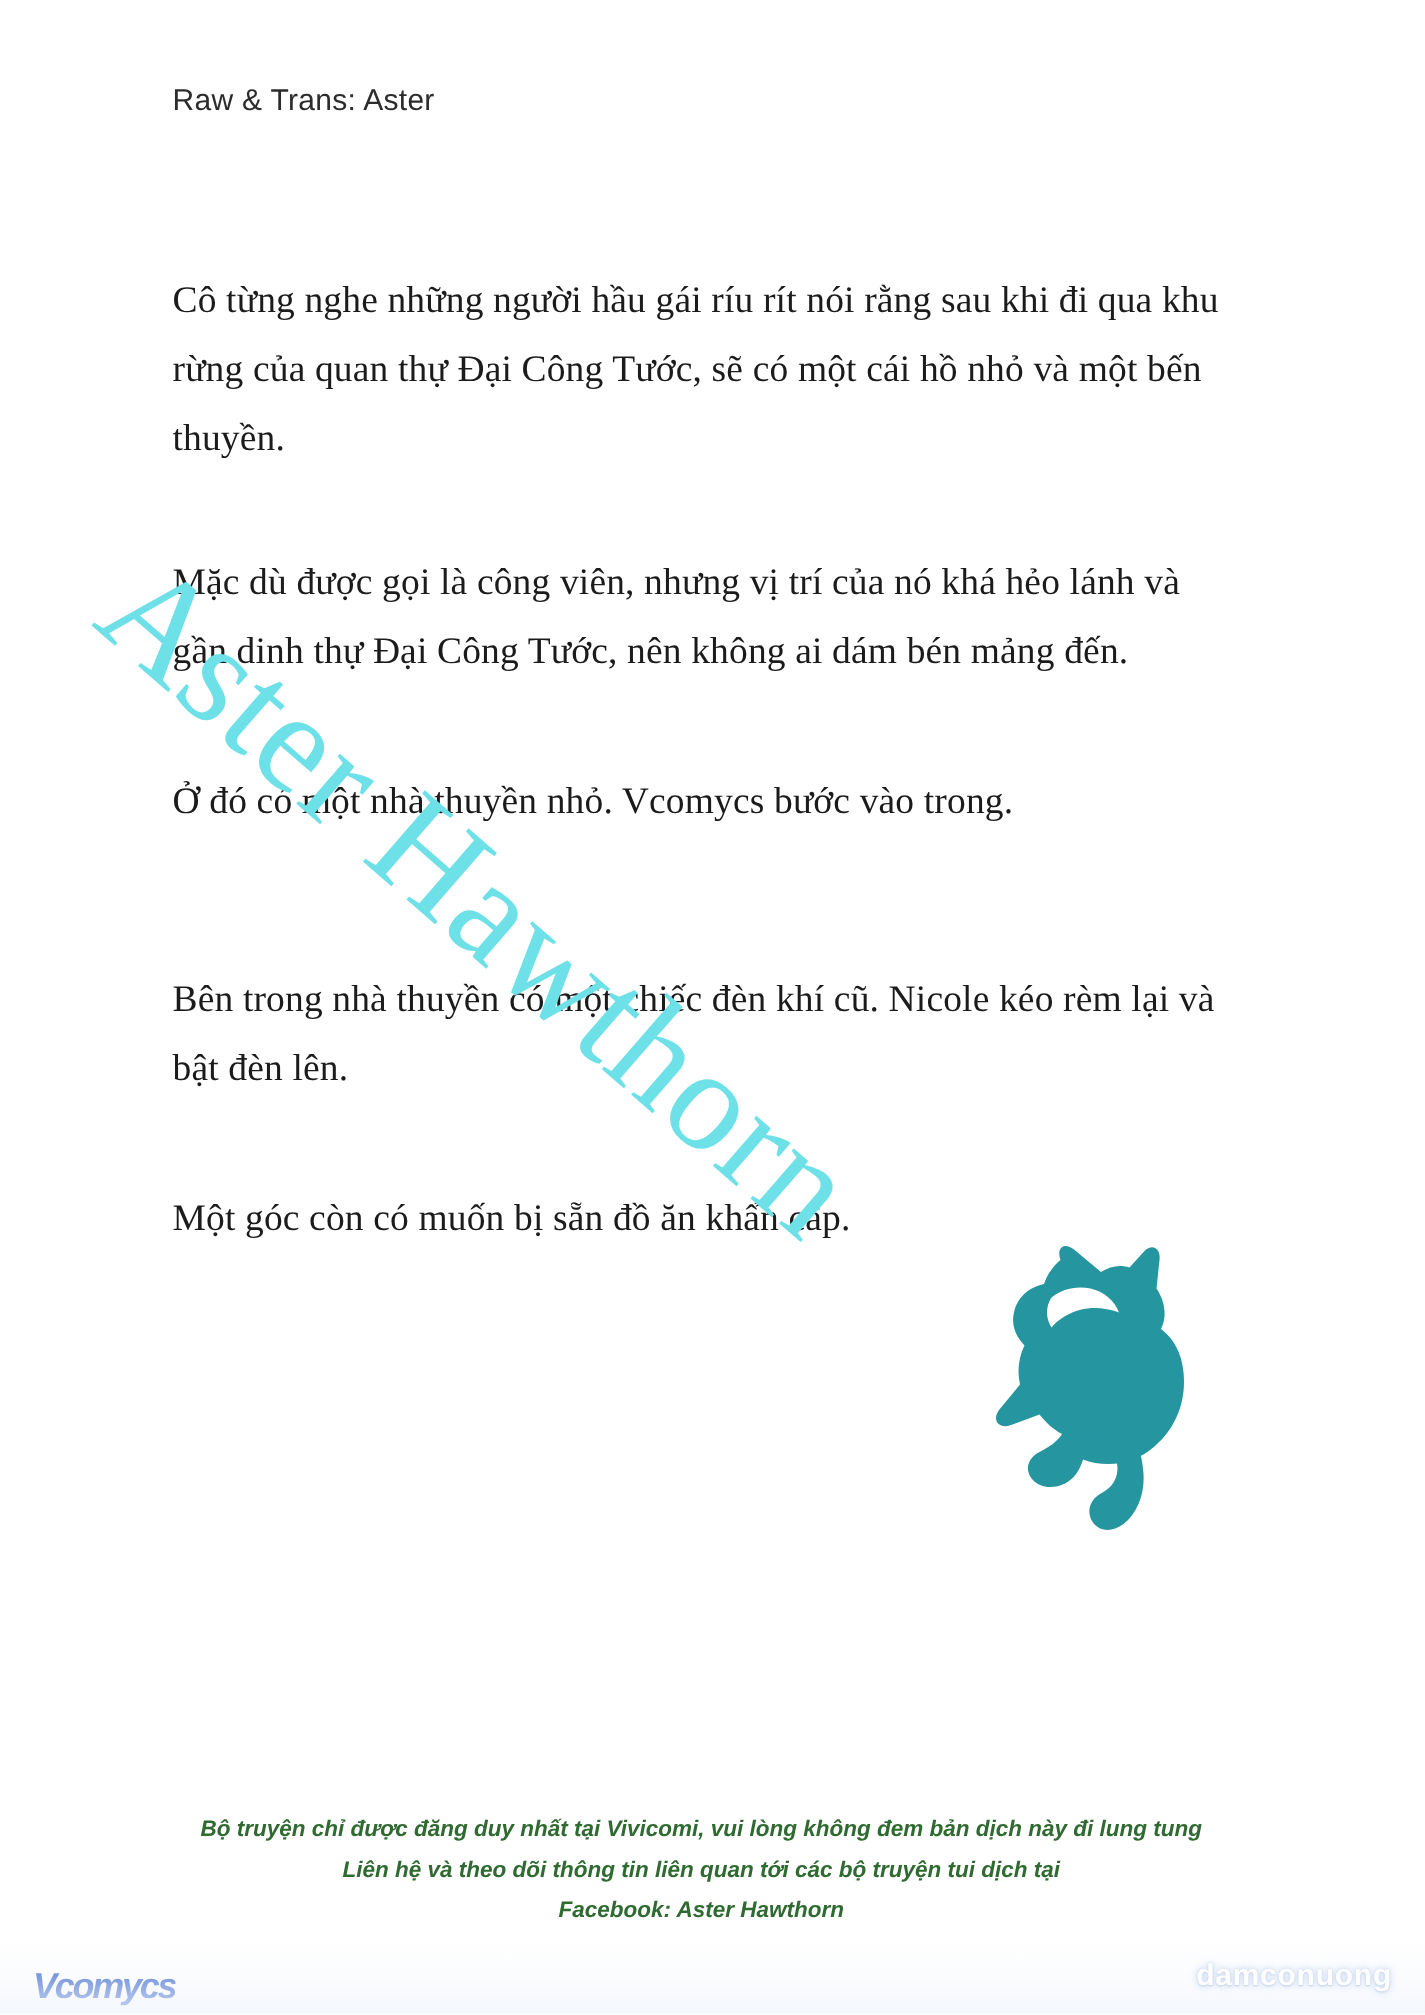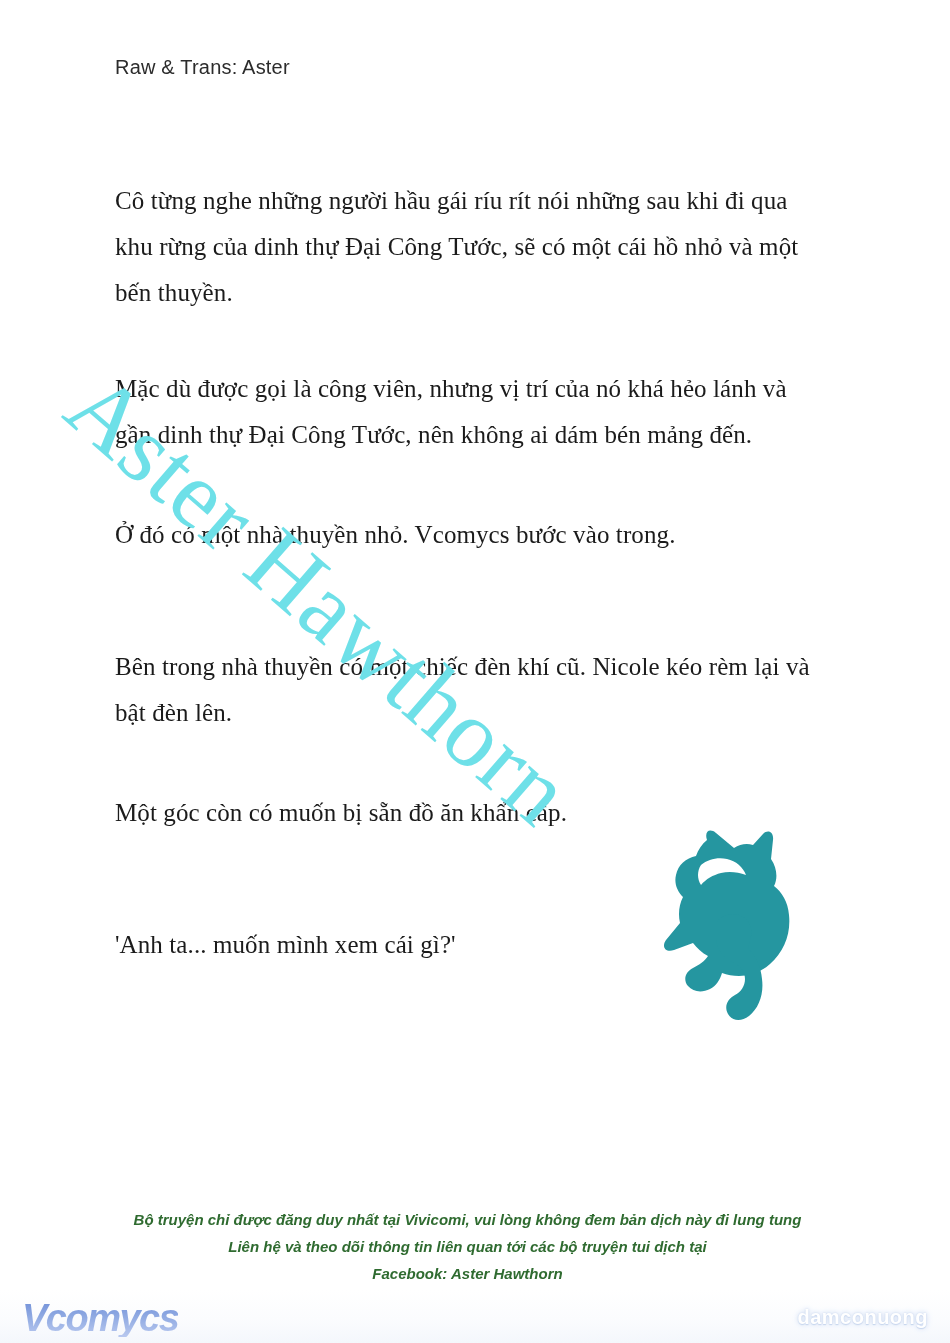--- a/index.html
+++ b/index.html
@@ -105,21 +105,21 @@
     right: 0;
     bottom: 0;
     height: 53px;
     background: linear-gradient(to bottom, #ffffff 0%, #fbfcfe 55%, #f4f7fc 100%);
   }
   .brand-logo {
     position: absolute;
     left: 22px;
     bottom: 6px;
     font-family: "Liberation Sans", "DejaVu Sans", sans-serif;
-    font-size: 38px;
+    font-size: 24px;
     font-weight: bold;
     font-style: italic;
     letter-spacing: -1.5px;
     background: linear-gradient(to bottom, #6f8fd8 0%, #8fa9e2 45%, #b9c9ef 100%);
     -webkit-background-clip: text;
     background-clip: text;
     color: transparent;
     line-height: 1;
   }
   .corner-watermark {
@@ -140,26 +140,25 @@
   }
 </style>
 </head>
 <body>
 
 <div class="page">
 
   <div class="header-credit">Raw &amp; Trans: Aster</div>
 
   <div class="body-copy">
-    <p class="para p1">Cô từng nghe những người hầu gái ríu rít nói những sau khi đi qua khu rừng của dinh thự Đại Công Tước, sẽ có một cái hồ nhỏ và một bến thuyền.</p>
+    <p class="para p1">Cô từng nghe những người hầu gái ríu rít nói rằng sau khi đi qua khu rừng của quan thự Đại Công Tước, sẽ có một cái hồ nhỏ và một bến thuyền.</p>
     <p class="para p2">Mặc dù được gọi là công viên, nhưng vị trí của nó khá hẻo lánh và gần dinh thự Đại Công Tước, nên không ai dám bén mảng đến.</p>
     <p class="para p3">Ở đó có một nhà thuyền nhỏ. Vcomycs bước vào trong.</p>
     <p class="para p4">Bên trong nhà thuyền có một chiếc đèn khí cũ. Nicole kéo rèm lại và bật đèn lên.</p>
     <p class="para p5">Một góc còn có muốn bị sẵn đồ ăn khẩn cấp.</p>
-    <p class="para p6">'Anh ta... muốn mình xem cái gì?'</p>
   </div>
 
   <div class="watermark-diagonal">Aster Hawthorn</div>
 
   <div class="cat-mark">
     <svg viewBox="0 0 130 195" width="130" height="195" aria-hidden="true">
       <g fill="#2596a0">
         <path d="M47 12
                  C44 3 50 0 56 5
                  L74 20

